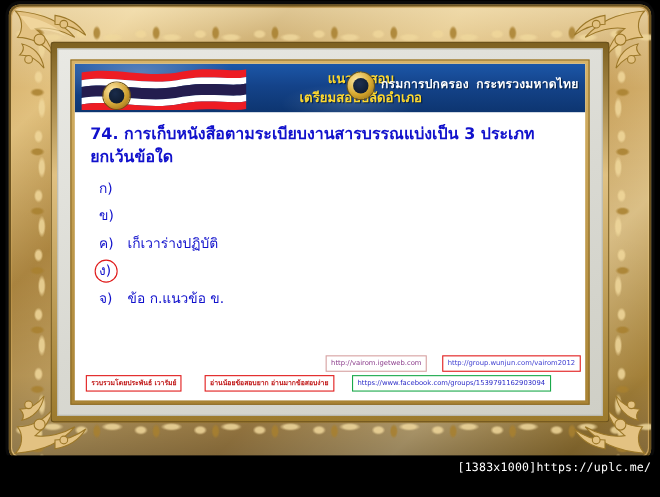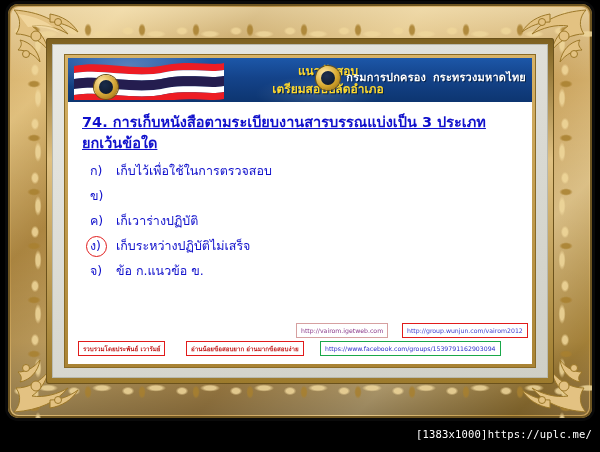--- a/index.html
+++ b/index.html
@@ -99,42 +99,42 @@
         background:radial-gradient(circle at 35% 30%,#ffe9a8,#d8a92f 55%,#8a6410);
         box-shadow:0 0 0 1px #6e5314;position:relative;}
   .seal:after{content:"";position:absolute;left:5px;top:5px;width:14px;height:14px;border-radius:50%;
         background:radial-gradient(circle at 40% 35%,#1f3152,#0b1626);}
   .bn-th{color:#ffffff;font-size:11px;font-weight:bold;line-height:13px;letter-spacing:.2px;
          text-shadow:1px 1px 0 #06224a;}
   .bn-en{color:#eef3ff;font-size:7.5px;line-height:10px;letter-spacing:.2px;}
 
   
   .body{padding:8px 14px 0 14px;}
-  .q-text{color:#1111cc;font-size:14.5px;font-weight:bold;line-height:21px;margin:2px 0 8px 0;text-decoration:underline;}
+  .q-text{color:#1111cc;font-size:14.5px;font-weight:bold;line-height:21px;margin:2px 0 8px 0;}
   .choices{margin:0;padding:0;list-style:none;}
   .choice{display:flex;align-items:flex-start;margin:0 0 8px 0;}
   .ch-key{position:relative;width:26px;flex:0 0 26px;text-align:left;
           color:#1111cc;font-size:12.5px;line-height:17px;padding-left:8px;}
   .ch-txt{color:#1111cc;font-size:12.5px;line-height:17px;}
   .ch-circle .ch-key:before{content:"";position:absolute;left:4px;top:-1px;
           width:19px;height:19px;border:1.6px solid #e01b1b;border-radius:50%;}
 
   
   .foot{position:absolute;left:0;right:0;bottom:0;height:44px;}
   .fbox{position:absolute;background:#fff;font-size:6.2px;line-height:9px;
         padding:2px 4px;white-space:nowrap;}
   .fb-author{left:10px;bottom:8px;border:1.2px solid #e11b1b;color:#c01717;font-weight:bold;}
   .fb-motto{left:118px;bottom:8px;border:1.2px solid #e11b1b;color:#c01717;font-weight:bold;}
   .fb-web{left:228px;bottom:26px;border:1.2px solid #d6a0a0;color:#8a3a8a;}
   .fb-group{left:334px;bottom:26px;border:1.2px solid #e11b1b;color:#3b3bd0;}
   .fb-fb{left:252px;bottom:8px;border:1.2px solid #1aa84a;color:#2b2bc8;}
 
   
-  .statusbar{position:absolute;left:0;right:0;bottom:2px;height:22px;background:#000;
-             display:flex;justify-content:flex-end;padding-right:8px;}
+  .statusbar{position:absolute;left:0;right:0;bottom:16px;height:22px;background:#000;
+             display:flex;align-items:center;justify-content:flex-end;padding-right:8px;}
   .status-text{color:#ffffff;font-family:"DejaVu Sans Mono","Liberation Mono",monospace;
                font-size:10.5px;letter-spacing:.2px;}
 </style>
 </head>
 <body>
 
 <div class="stage">
 
   <div class="frame">
     <div class="orn-band orn-top"></div>
@@ -224,32 +224,30 @@
           </div>
         </div>
       </div>
 
       <div class="body">
         <div class="q-text">74. การเก็บหนังสือตามระเบียบงานสารบรรณแบ่งเป็น 3 ประเภทยกเว้นข้อใด</div>
 
         <ul class="choices">
           <li class="choice">
             <span class="ch-key">ก)</span>
-            <span class="ch-txt">เก็บไว้เพื่อใช้ในการตรวจสอบ</span>
           </li>
           <li class="choice">
             <span class="ch-key">ข)</span>
           </li>
           <li class="choice">
             <span class="ch-key">ค)</span>
             <span class="ch-txt">เก็เวาร่างปฏิบัติ</span>
           </li>
           <li class="choice ch-circle">
             <span class="ch-key">ง)</span>
-            <span class="ch-txt">เก็บระหว่างปฏิบัติไม่เสร็จ</span>
           </li>
           <li class="choice">
             <span class="ch-key">จ)</span>
             <span class="ch-txt">ข้อ ก.แนวข้อ ข.</span>
           </li>
         </ul>
       </div>
 
       <div class="foot">
         <div class="fbox fb-author">รวบรวมโดยประพันธ์ เวารัมย์</div>

